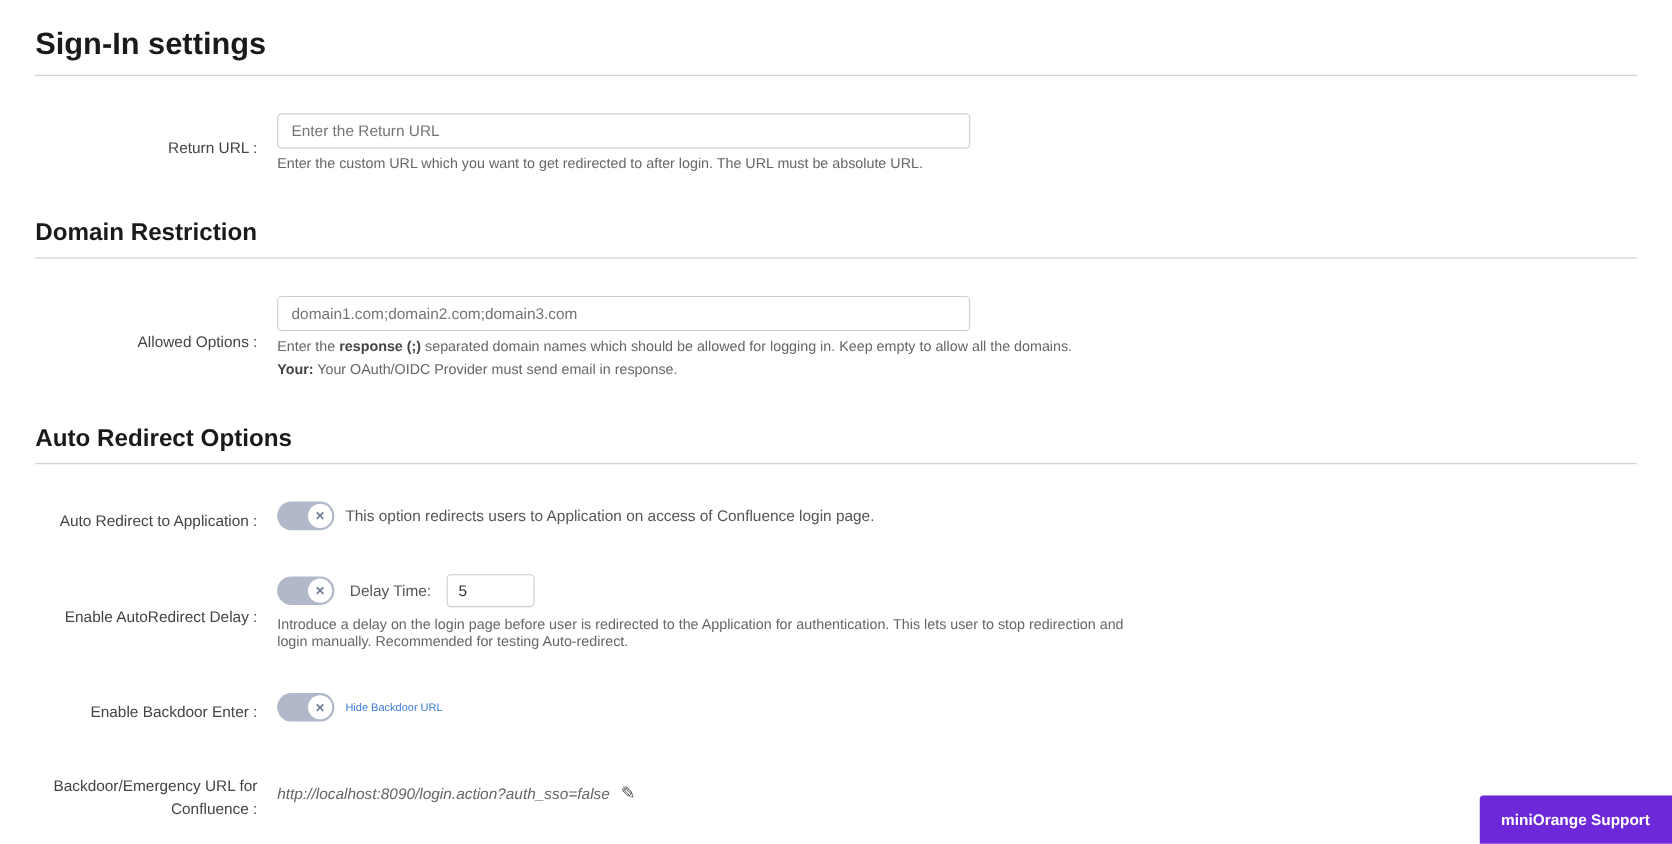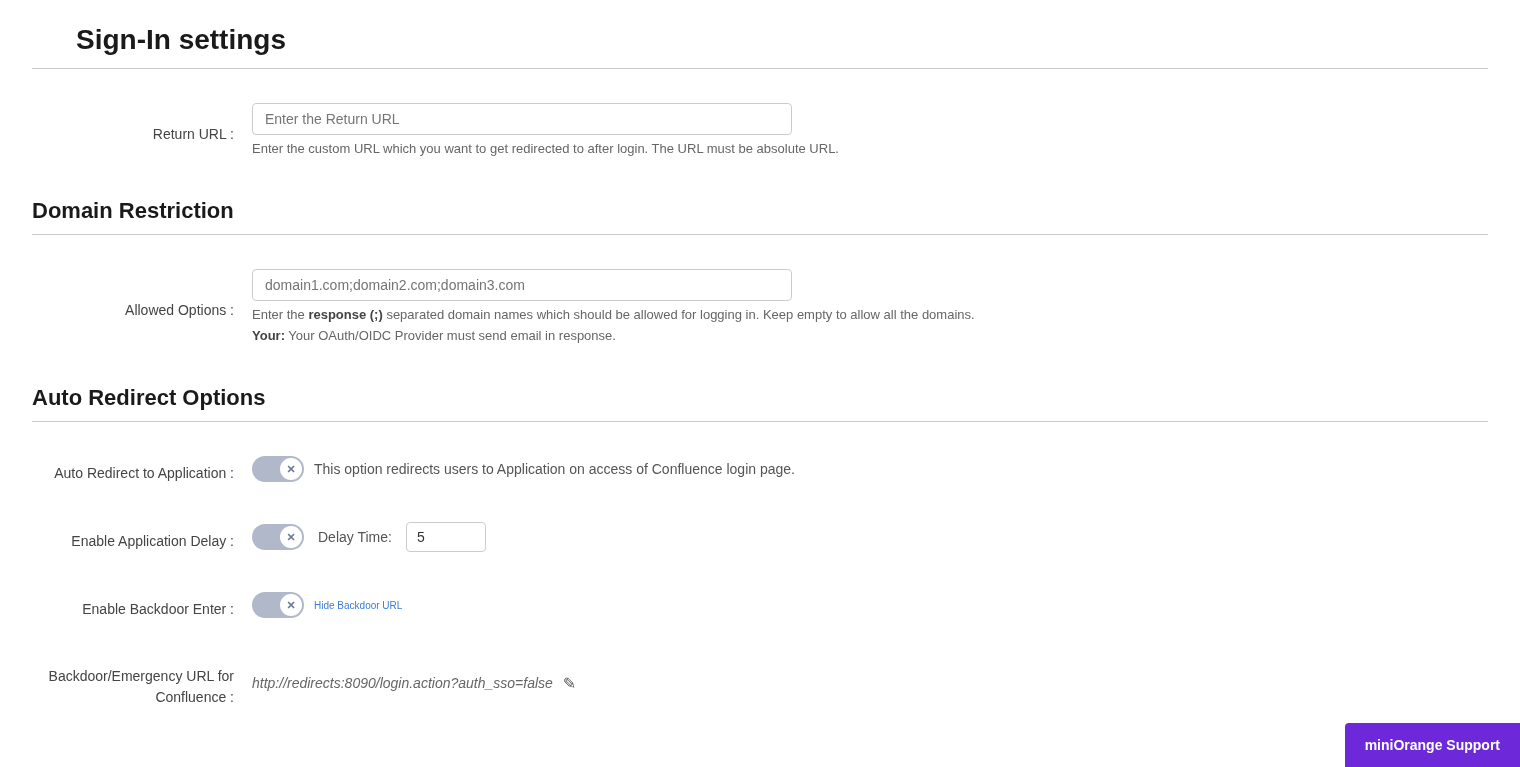--- a/index.html
+++ b/index.html
@@ -9,21 +9,20 @@
       color: #333;
       background: #fff;
       padding: 24px 32px;
     }
 
     h1.page-title {
       font-size: 28px;
       font-weight: 600;
       color: #1a1a1a;
       margin-bottom: 12px;
-      margin-left: 44px;
     }
 
     hr.section-divider {
       border: none;
       border-top: 1px solid #ccc;
       margin-bottom: 24px;
     }
 
     .section-title {
       font-size: 22px;
@@ -47,21 +46,21 @@
       font-size: 14px;
       color: #444;
       font-weight: 500;
     }
 
     .form-content {
       flex: 1;
     }
 
     .form-input {
-      width: 540px;
+      width: 630px;
       max-width: 100%;
       padding: 7px 12px;
       border: 1px solid #ccc;
       border-radius: 4px;
       font-size: 14px;
       color: #999;
       background: #fff;
       outline: none;
     }
 
@@ -236,33 +235,34 @@
               <span class="toggle-x">✕</span>
             </div>
           </div>
         </div>
         <span class="toggle-description">This option redirects users to Application on access of Confluence login page.</span>
       </div>
     </div>
   </div>
 
   <div class="form-group">
-    <div class="form-label">Enable Application Delay :</div>
+    <div class="form-label">Enable AutoRedirect Delay :</div>
     <div class="form-content">
       <div class="delay-group">
         <div class="toggle">
           <div class="toggle-track">
             <div class="toggle-thumb">
               <span class="toggle-x">✕</span>
             </div>
           </div>
         </div>
         <span class="delay-label">Delay Time:</span>
         <input type="text" class="delay-input" value="5" style="">
       </div>
+      <p class="helper-text" style="margin-top:8px;">Introduce a delay on the login page before user is redirected to the Application for authentication. This lets user to stop redirection and login manually. Recommended for testing Auto-redirect.</p>
     </div>
   </div>
 
   <div class="form-group">
     <div class="form-label">Enable Backdoor Enter :</div>
     <div class="form-content">
       <div class="toggle-container">
         <div class="toggle">
           <div class="toggle-track">
             <div class="toggle-thumb">
@@ -273,20 +273,20 @@
         <a class="backdoor-link">Hide Backdoor URL</a>
       </div>
     </div>
   </div>
 
   <div class="form-group">
     <div class="form-label" style="white-space:pre-line; line-height:1.5;">Backdoor/Emergency URL for
 Confluence :</div>
     <div class="form-content">
       <div class="backdoor-url-group">
-        <span class="backdoor-url-text">http://redirects:8090/login.action?auth_sso=false</span>
+        <span class="backdoor-url-text">http://localhost:8090/login.action?auth_sso=false</span>
         <span class="edit-icon">✎</span>
       </div>
     </div>
   </div>
 </div>
 
 <button class="support-button">miniOrange Support</button>
 
 </body></html>

